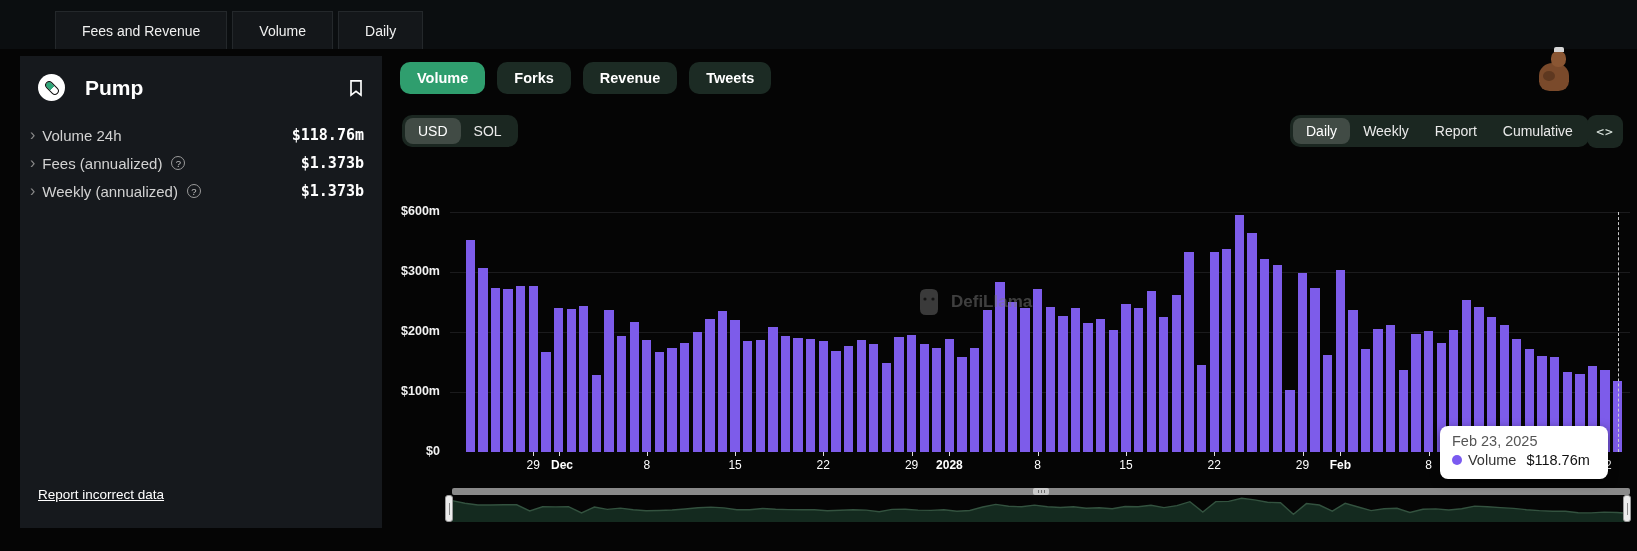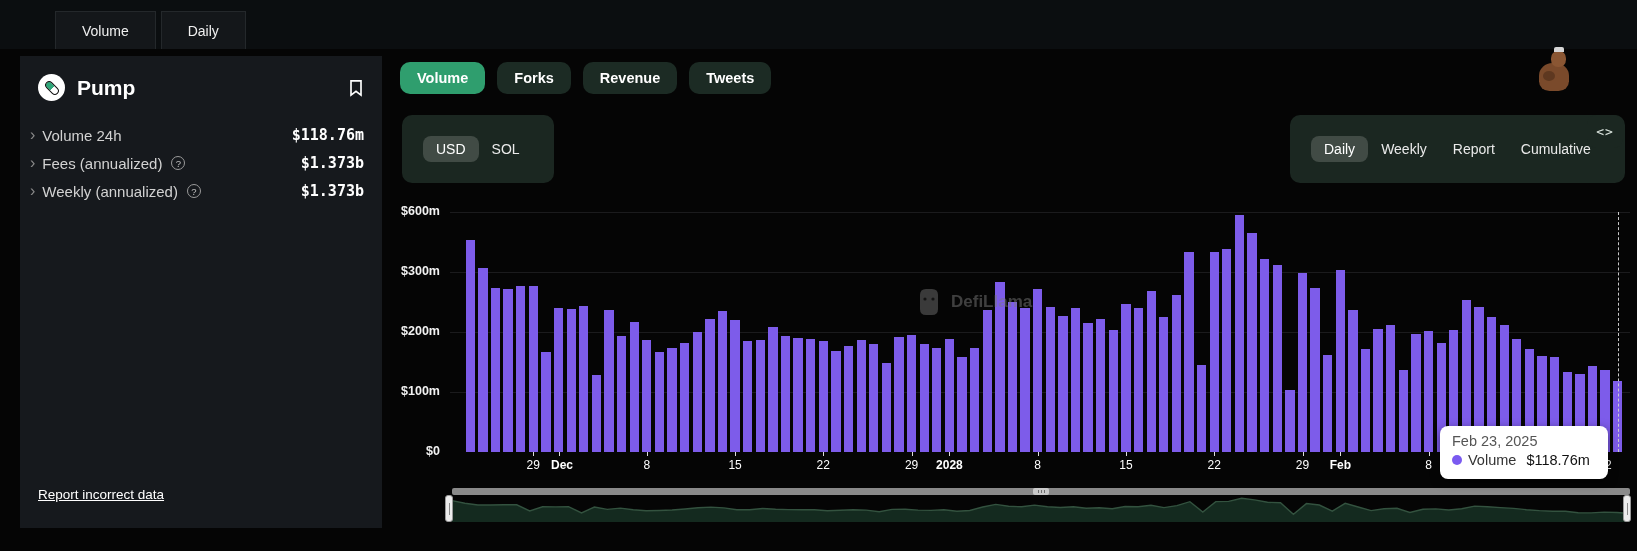--- a/index.html
+++ b/index.html
@@ -17,36 +17,36 @@
     border:1px solid #24282b; border-bottom:none; font-size:14px; color:#f0f0f0;
     cursor:pointer; position:relative;
   }
   .tab.active::after { content:""; position:absolute; left:0; right:0; bottom:0; height:2px; background:#1fc28c; }
   
   .panel { position:absolute; left:20px; top:56px; width:362px; height:472px; background:#16191d; }
   .panel-head { display:flex; align-items:center; padding:18px 16px 10px 18px; }
   .pill-logo { width:27px; height:27px; border-radius:50%; background:#fff; display:flex; align-items:center; justify-content:center; }
   .pill-capsule { width:16px; height:8px; border-radius:5px; border:1.5px solid #101010;
                   background:linear-gradient(90deg,#2fa77a 50%,#ffffff 50%); transform:rotate(45deg); }
-  .panel-title { font-size:21px; font-weight:bold; color:#fff; margin-left:12px; flex:1; }
+  .panel-title { font-size:21px; font-weight:bold; color:#fff; margin-left:20px; flex:1; }
   .bookmark { width:20px; height:20px; cursor:pointer; }
   .metrics { margin-top:10px; }
   .metric-row { display:flex; align-items:center; justify-content:space-between; padding:5px 18px 5px 10px; cursor:pointer; }
   .m-left { display:flex; align-items:center; gap:7px; font-size:15px; color:#d2d2d2; }
   .chev { color:#8a8a8a; font-size:16px; line-height:1; }
   .qicon { width:14px; height:14px; border:1px solid #9a9a9a; border-radius:50%; color:#c2c2c2;
            font-size:9.5px; display:inline-flex; align-items:center; justify-content:center; margin-left:2px; cursor:pointer; }
   .m-val { font-family:"DejaVu Sans Mono", monospace; font-weight:bold; font-size:15px; color:#fff; }
   .report-link { position:absolute; left:18px; bottom:26px; font-size:13.5px; color:#fff; text-decoration:underline; cursor:pointer; }
   
   .metric-pills { position:absolute; left:400px; top:62px; display:flex; gap:12px; }
   .pill { border:none; border-radius:10px; background:#1c2b24; color:#fff; font-size:14.5px; font-weight:600;
           font-family:"Liberation Sans", sans-serif; padding:8px 17px; cursor:pointer; }
   .pill-active { background:#2f9e6e; }
-  .seg-group { position:absolute; top:115px; display:flex; align-items:center; background:#1b2721; border-radius:10px; padding:21px; }
+  .seg-group { position:absolute; top:115px; display:flex; align-items:center; background:#1b2721; border-radius:10px; padding:3px; }
   .currency { left:402px; }
   .intervals { left:1290px; }
   .seg { padding:5px 13px; font-size:14px; color:#eaeaea; border-radius:8px; cursor:pointer; white-space:nowrap; }
   .seg-active { background:#414b45; color:#fff; }
   .embed-btn { position:absolute; left:1587px; top:115px; width:36px; height:33px; background:#1b2721;
                border:none; border-radius:9px; color:#dfe8e2; font-size:13px; letter-spacing:1px;
                cursor:pointer; font-family:"DejaVu Sans Mono", monospace; }
   
   .ylabel { position:absolute; left:392px; width:48px; text-align:right; font-size:12.5px; font-weight:600; color:#f2f2f2; }
   .gridline { position:absolute; left:450px; width:1180px; height:1px; background:#1b1b1d; }
@@ -80,20 +80,21 @@
   .mascot .body { position:absolute; left:2px; top:16px; width:30px; height:28px; background:#7a4a2b; border-radius:45% 45% 35% 35%; }
   .mascot .head { position:absolute; left:14px; top:4px; width:15px; height:16px; background:#8a5633; border-radius:45%; }
   .mascot .patch { position:absolute; left:6px; top:24px; width:12px; height:10px; background:#5e3820; border-radius:50%; }
   .mascot .hat { position:absolute; left:17px; top:0; width:10px; height:5px; background:#d6d6d6; border-radius:2px 2px 0 0; }
 </style>
 </head>
 <body>
 
 <div class="tabbar">
   <div class="tabbar-tabs" id="tabbar-tabs">
+      <div class="tab">Fees and Revenue</div>
       <div class="tab">Volume</div>
       <div class="tab">Daily</div>
     </div>
 </div>
 
 <div class="panel">
   <div class="panel-head">
     <span class="pill-logo">
         <span class="pill-capsule"></span>
       </span>

